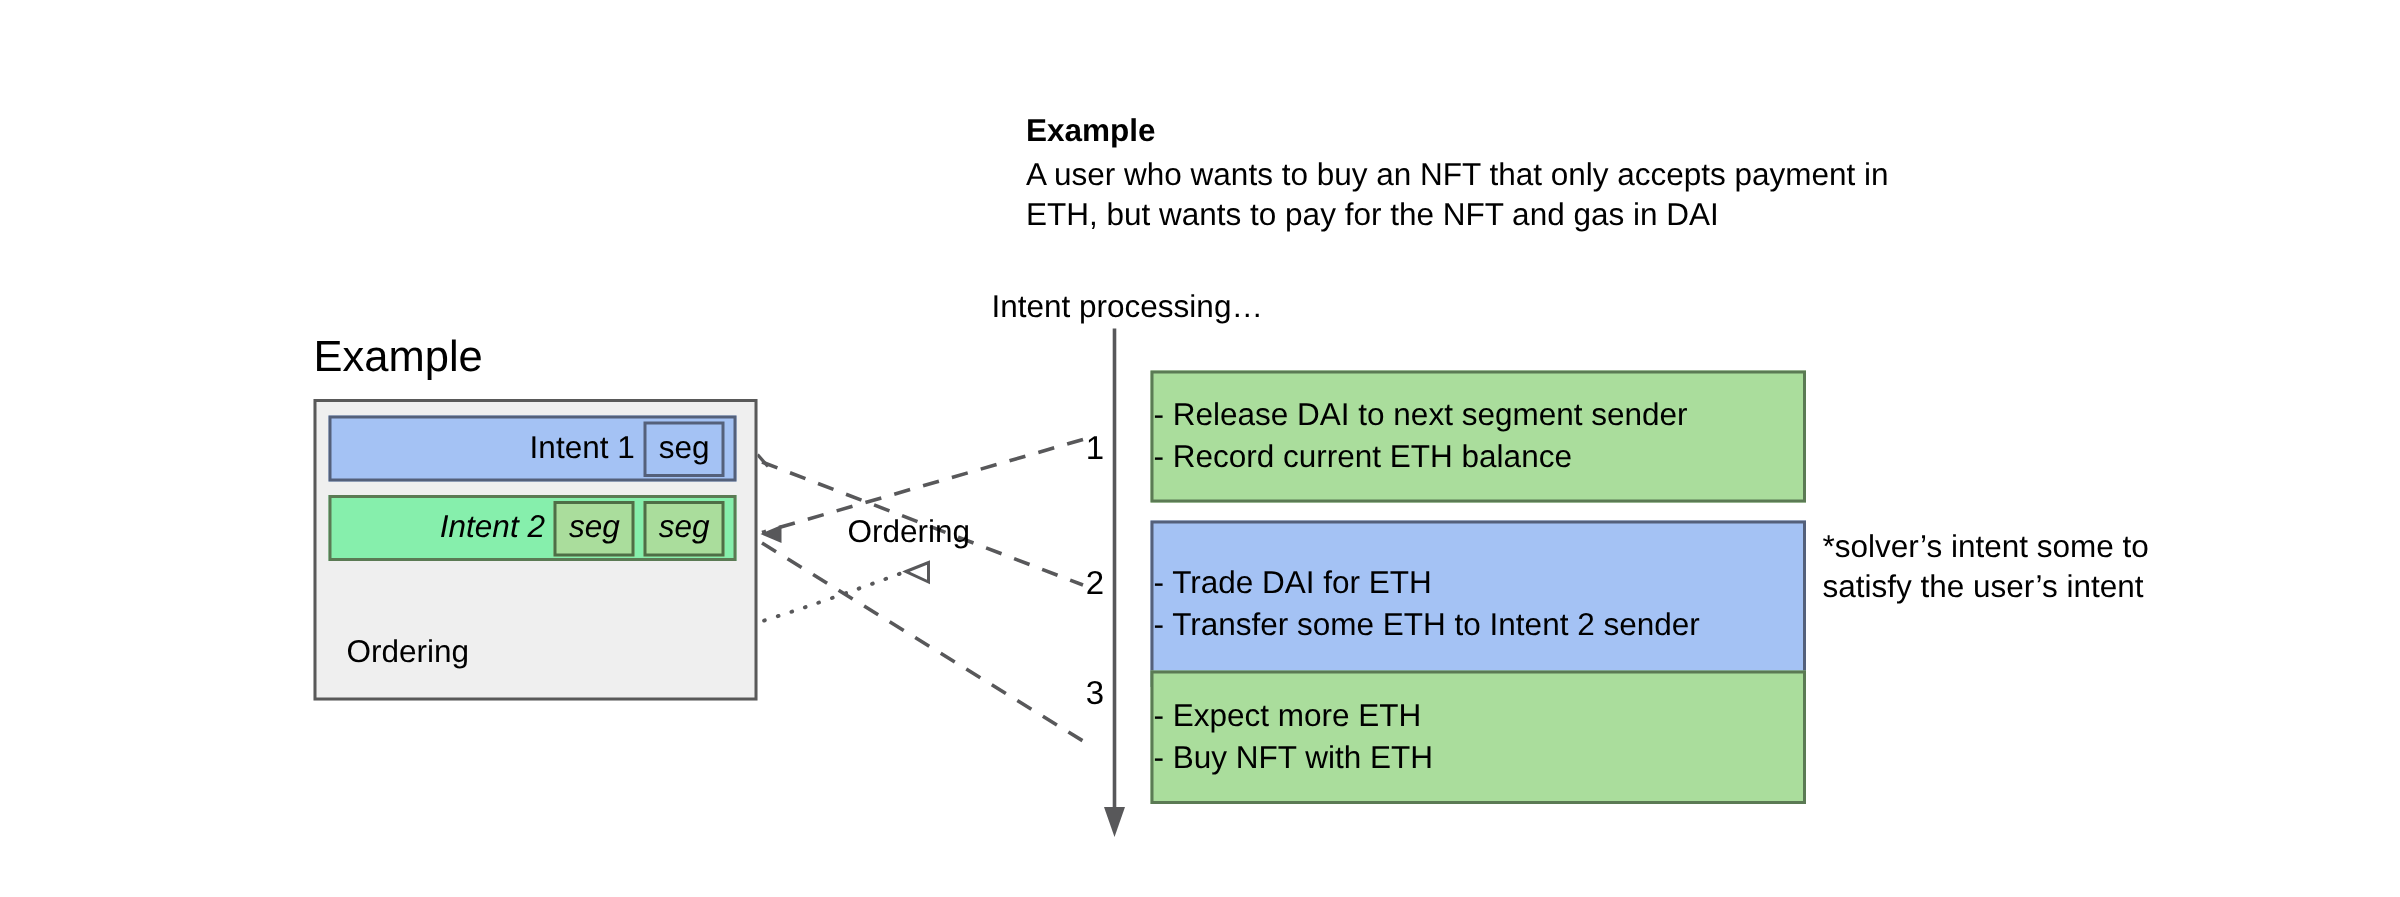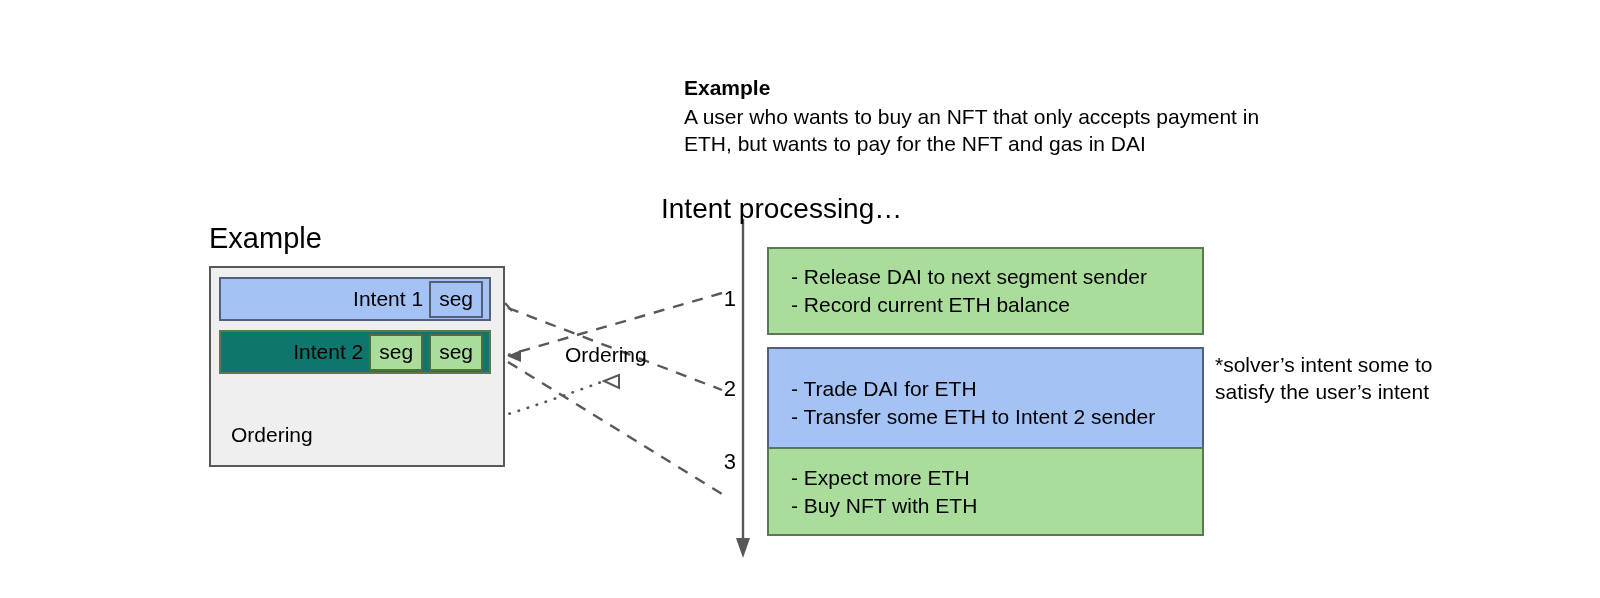--- a/index.html
+++ b/index.html
@@ -71,22 +71,23 @@
     align-items: center;
     padding: 0 6px 0 13px;
   }
   .intent-row.intent-1 {
     top: 9px;
     background: #a4c2f4;
     border-color: #54607a;
   }
   .intent-row.intent-2 {
     top: 62px;
-    background: #0f766e;
+    background: #86efac;
     border-color: #5b7a54;
+    font-style: italic;
   }
   .intent-label {
     font-size: 21px;
     flex: 1 1 auto;
     white-space: nowrap;
     text-align: right;
   }
   .seg-chip {
     font-size: 21px;
     line-height: 1;
@@ -111,21 +112,21 @@
     position: absolute;
     left: 565px;
     top: 343px;
     font-size: 21px;
   }
   
   .intent-processing {
     position: absolute;
     left: 661px;
     top: 193px;
-    font-size: 28px;
+    font-size: 21px;
     white-space: nowrap;
   }
   
   .step-num {
     position: absolute;
     font-size: 22px;
     line-height: 22px;
     width: 22px;
     text-align: right;
   }
@@ -135,21 +136,20 @@
   
   .step-box {
     position: absolute;
     left: 767px;
     width: 437px;
     border: 2px solid #5b6b5b;
     box-sizing: border-box;
     display: flex;
     flex-direction: column;
     justify-content: center;
-    padding-left: 22px;
   }
   .step-box.s1 { top: 247px; height: 88px; background: #aadd9c; border-color: #5b7a54; }
   .step-box.s2 { top: 347px; height: 111px; background: #a4c2f4; border-color: #54607a; }
   .step-box.s3 { top: 447px; height: 89px; background: #aadd9c; border-color: #5b7a54; }
   .step-line {
     font-size: 21px;
     line-height: 28px;
     white-space: nowrap;
   }
   

